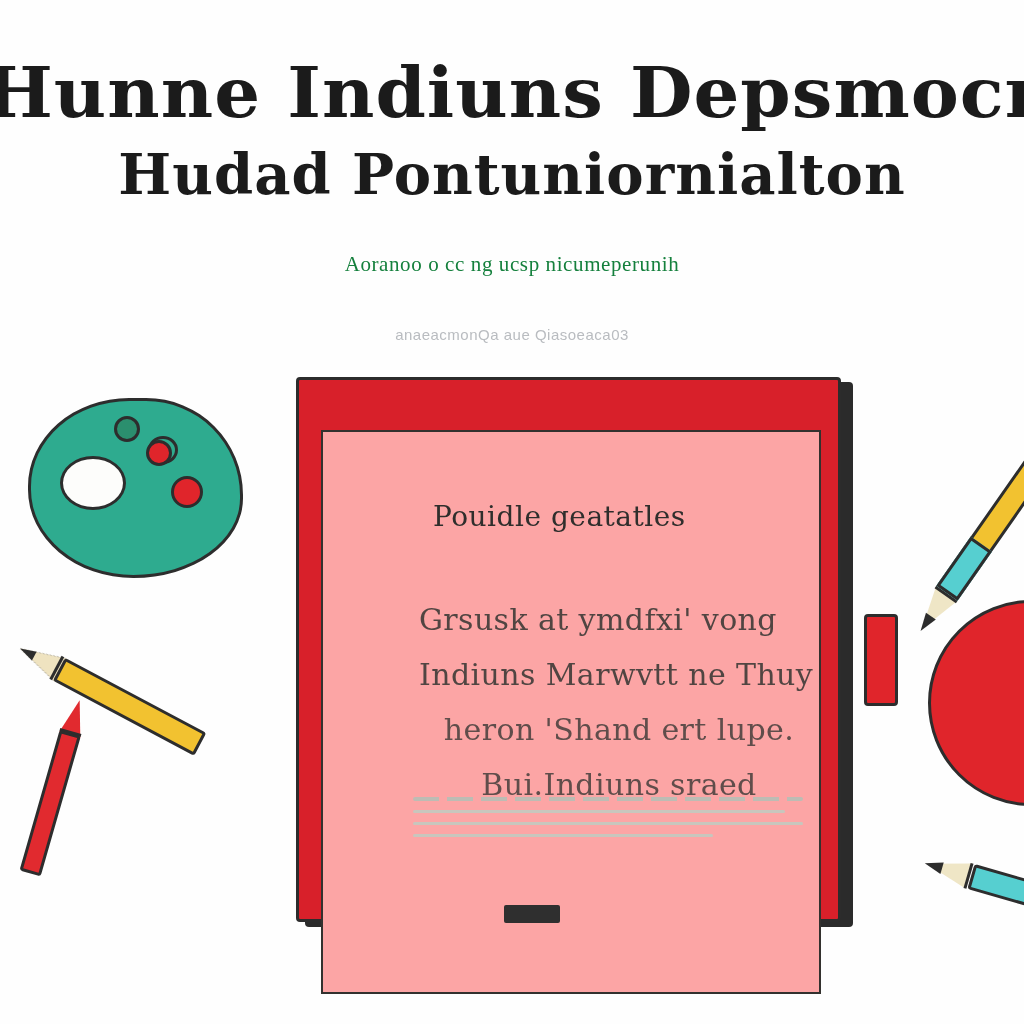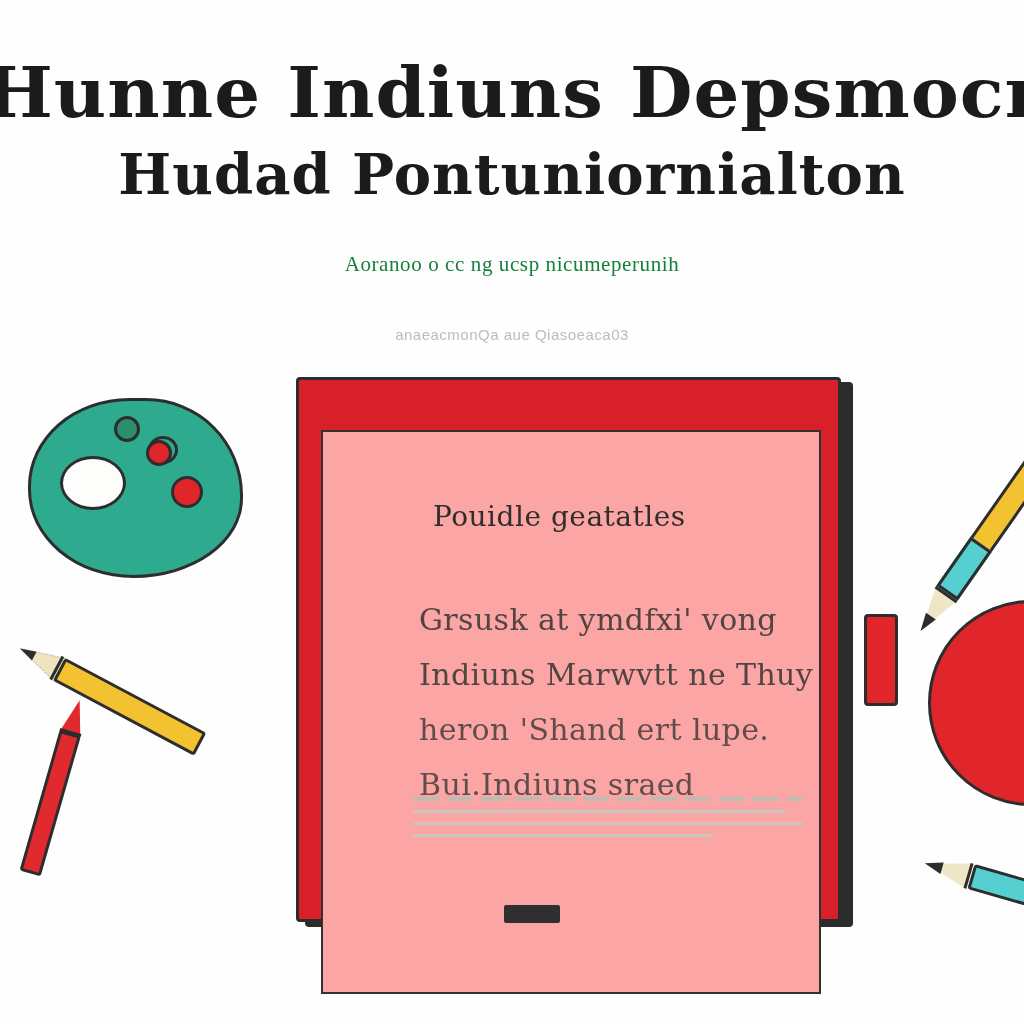--- a/index.html
+++ b/index.html
@@ -132,21 +132,21 @@
   }
   .page-lines .l {
     font-family: "DejaVu Serif", serif;
     font-size: 30px;
     color: #3a3835;
     letter-spacing: 0.4px;
     white-space: nowrap;
     margin-bottom: 20px;
     opacity: 0.88;
   }
-  .page-lines .l.dim { opacity: 0.8; }
+  .page-lines .l.dim { opacity: 0.8; text-align: center; }
 
   .rule-block {
     position: absolute;
     left: 90px;
     top: 365px;
     width: 390px;
   }
   .rule {
     height: 3px;
     background: #c8c6bd;

